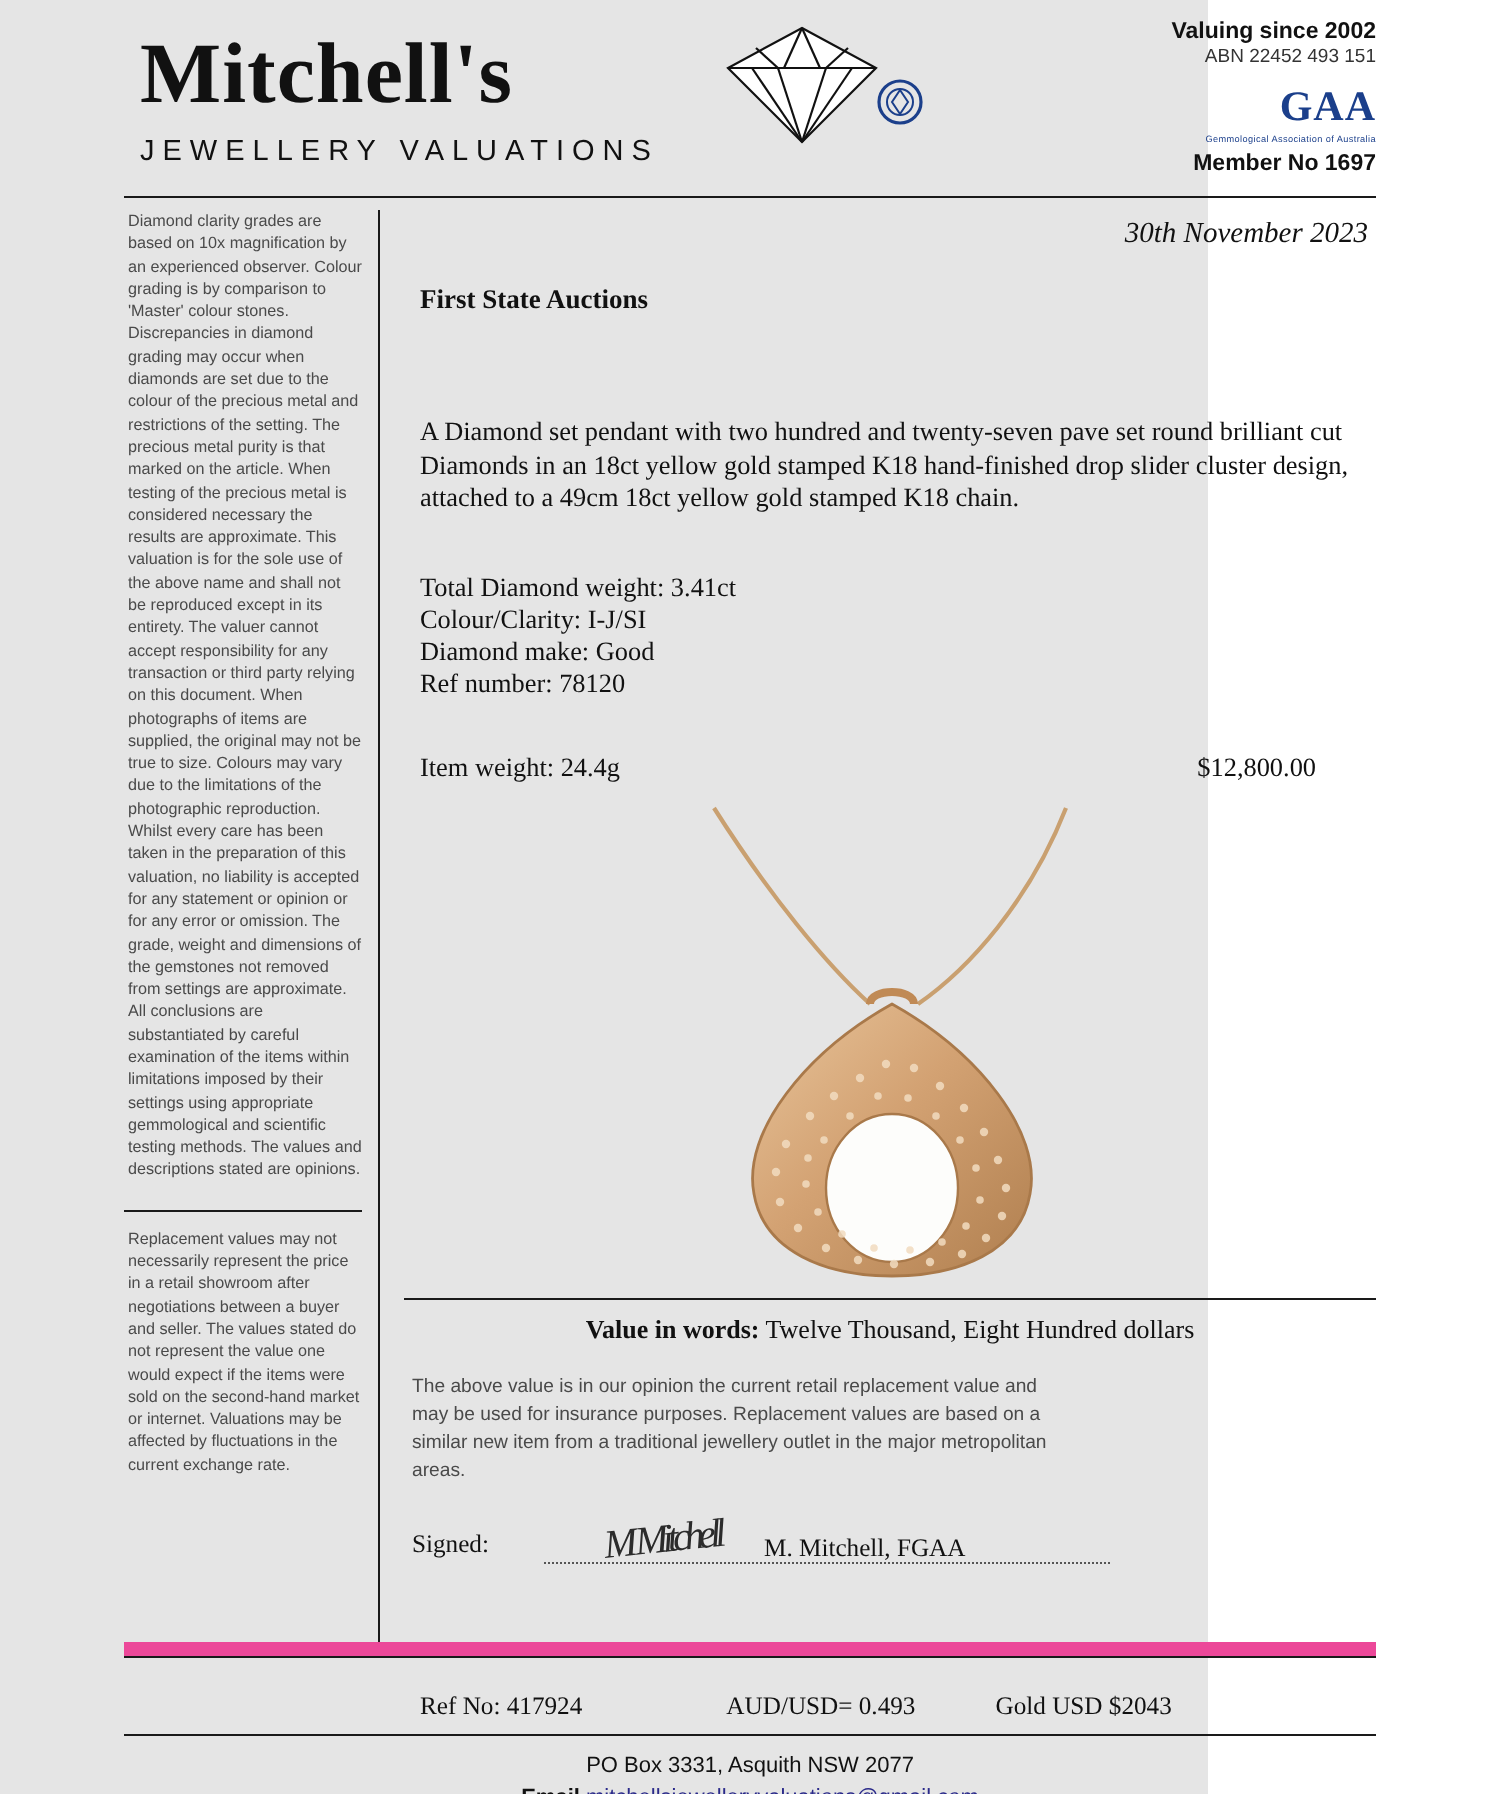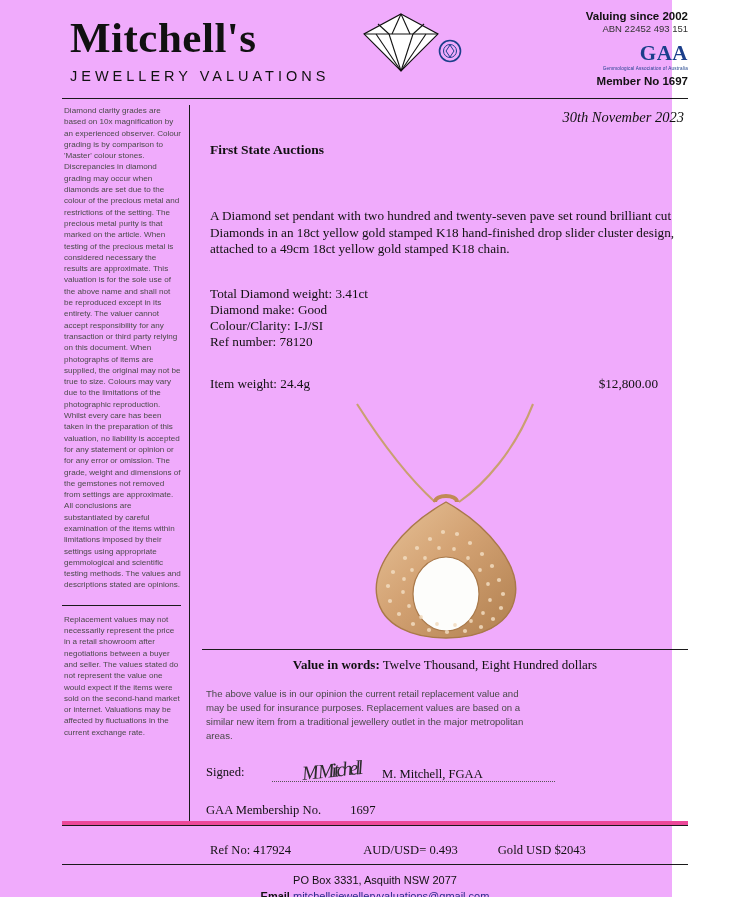--- a/index.html
+++ b/index.html
@@ -10,23 +10,23 @@
   body {
     width: 750px;
     height: 897px;
     font-family: "Liberation Serif", serif;
     color: #1a1a1a;
     position: relative;
     overflow: hidden;
   }
   .page {
     position: relative;
-    width: 672px;
+    width: 604px;
     height: 897px;
-    background: #f0abfc;
+    background: #e5e5e5;
   }
 
   
   .header {
     position: relative;
     height: 98px;
     border-bottom: 1.5px solid #1a1a1a;
     margin: 0 62px 0 62px;
     width: 626px;
   }
@@ -103,21 +103,21 @@
     color: #111;
     margin-top: 4px;
   }
 
   
   .content {
     position: relative;
     margin: 0 62px;
     width: 626px;
     height: 722px;
-    border-bottom: 4px solid #ec4899;
+    border-bottom: 7px solid #ec4899;
   }
   .leftcol {
     position: absolute;
     left: 0;
     top: 6px;
     width: 128px;
     padding-right: 8px;
     border-right: 1px solid #1a1a1a;
     height: 716px;
     box-sizing: border-box;
@@ -345,22 +345,22 @@
       <div class="fineprint second">Replacement values may not necessarily represent the price in a retail showroom after negotiations between a buyer and seller. The values stated do not represent the value one would expect if the items were sold on the second-hand market or internet. Valuations may be affected by fluctuations in the current exchange rate.</div>
     </div>
 
     <div class="maincol">
       <div class="date">30th November 2023</div>
       <div class="client">First State Auctions</div>
       <div class="desc">A Diamond set pendant with two hundred and twenty-seven pave set round brilliant cut Diamonds in an 18ct yellow gold stamped K18 hand-finished drop slider cluster design, attached to a 49cm 18ct yellow gold stamped K18 chain.</div>
 
       <div class="specs">
         <div>Total Diamond weight: 3.41ct</div>
+        <div>Colour/Clarity: I-J/SI</div>
         <div>Diamond make: Good</div>
-        <div>Colour/Clarity: I-J/SI</div>
         <div>Ref number: 78120</div>
       </div>
 
       <div class="itemweight-row">
         <span>Item weight: 24.4g</span>
         <span>$12,800.00</span>
       </div>
 
       <div class="photo">
         <svg width="320" height="245" viewBox="0 0 320 245">
@@ -439,24 +439,20 @@
 
       <div class="opinion">The above value is in our opinion the current retail replacement value and may be used for insurance purposes. Replacement values are based on a similar new item from a traditional jewellery outlet in the major metropolitan areas.</div>
 
       <div class="signed-row">
         <span>Signed:</span>
         <span class="sig-line"></span>
         <span class="sig-glyph">M Mitchell</span>
         <span class="sig-name">M. Mitchell, FGAA</span>
       </div>
 
-      <div class="member-row">
-        <span>GAA Membership No.</span>
-        <span class="num">1697</span>
-      </div>
     </div>
   </div>
 
   <div class="refline">
     <span class="refno">Ref No: 417924</span>
     <span class="aud">AUD/USD= 0.493</span>
     <span class="gold">Gold USD $2043</span>
   </div>
 
   <div class="footer">

